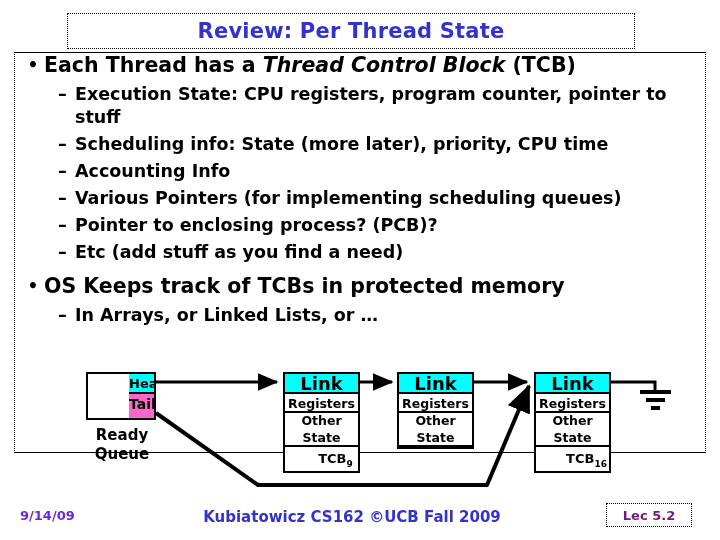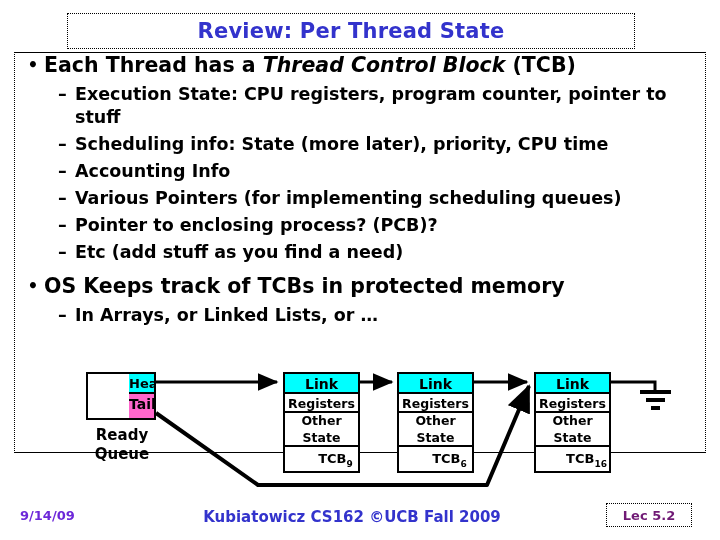--- a/index.html
+++ b/index.html
@@ -125,21 +125,21 @@
   }
   .cell-tail {
     background: #ff66cc;
     font-size: 14px;
     line-height: 20px;
     height: 24px;
   }
   .cell-link {
     background: #00ffff;
     border-bottom: 2px solid #000;
-    font-size: 14px;
+    font-size: 18px;
     line-height: 20px;
     height: 20px;
   }
   .cell-reg {
     border-bottom: 2px solid #000;
     font-size: 12.5px;
     line-height: 19px;
     height: 19px;
   }
   .cell-other {
@@ -318,21 +318,20 @@
   <div class="cell cell-other">Other</div>
   <div class="cell cell-state">State</div>
   <div class="cell cell-tcb"><span>TCB</span><sub>9</sub></div>
 </div>
 
 <div class="node-box" style="left:397px; top:372px; width:77px;">
   <div class="cell cell-link">Link</div>
   <div class="cell cell-reg">Registers</div>
   <div class="cell cell-other">Other</div>
   <div class="cell cell-state">State</div>
-  <div class="cell cell-tcb"><span>TCB</span><sub>6</sub></div>
 </div>
 
 <div class="node-box" style="left:534px; top:372px; width:77px;">
   <div class="cell cell-link">Link</div>
   <div class="cell cell-reg">Registers</div>
   <div class="cell cell-other">Other</div>
   <div class="cell cell-state">State</div>
   <div class="cell cell-tcb"><span>TCB</span><sub>16</sub></div>
 </div>
 

